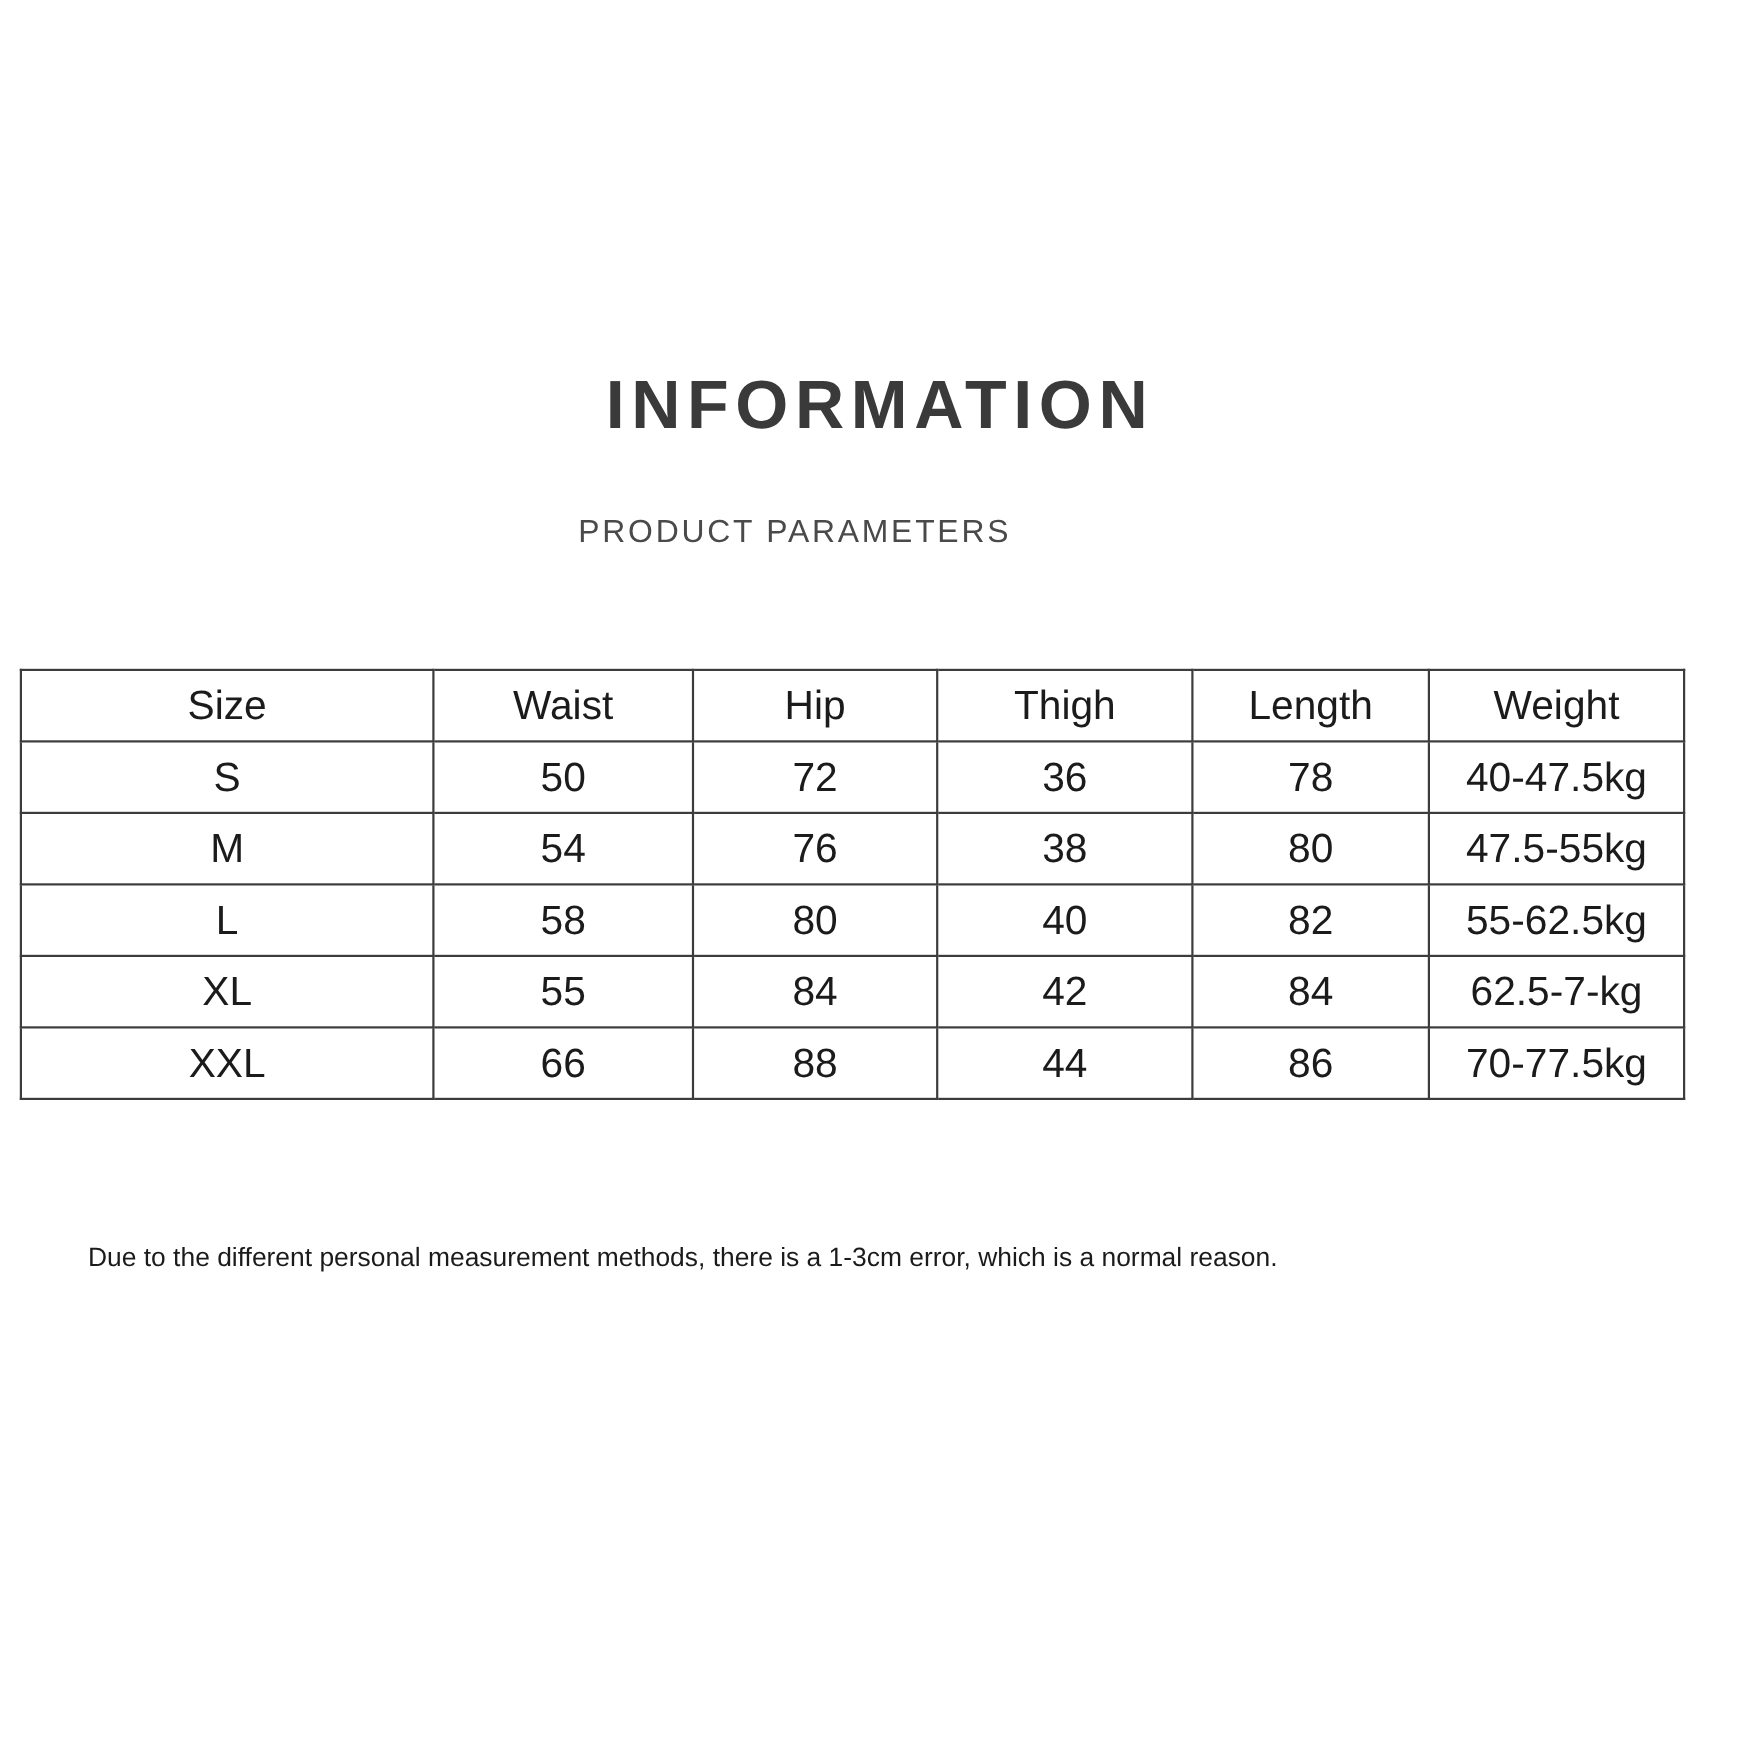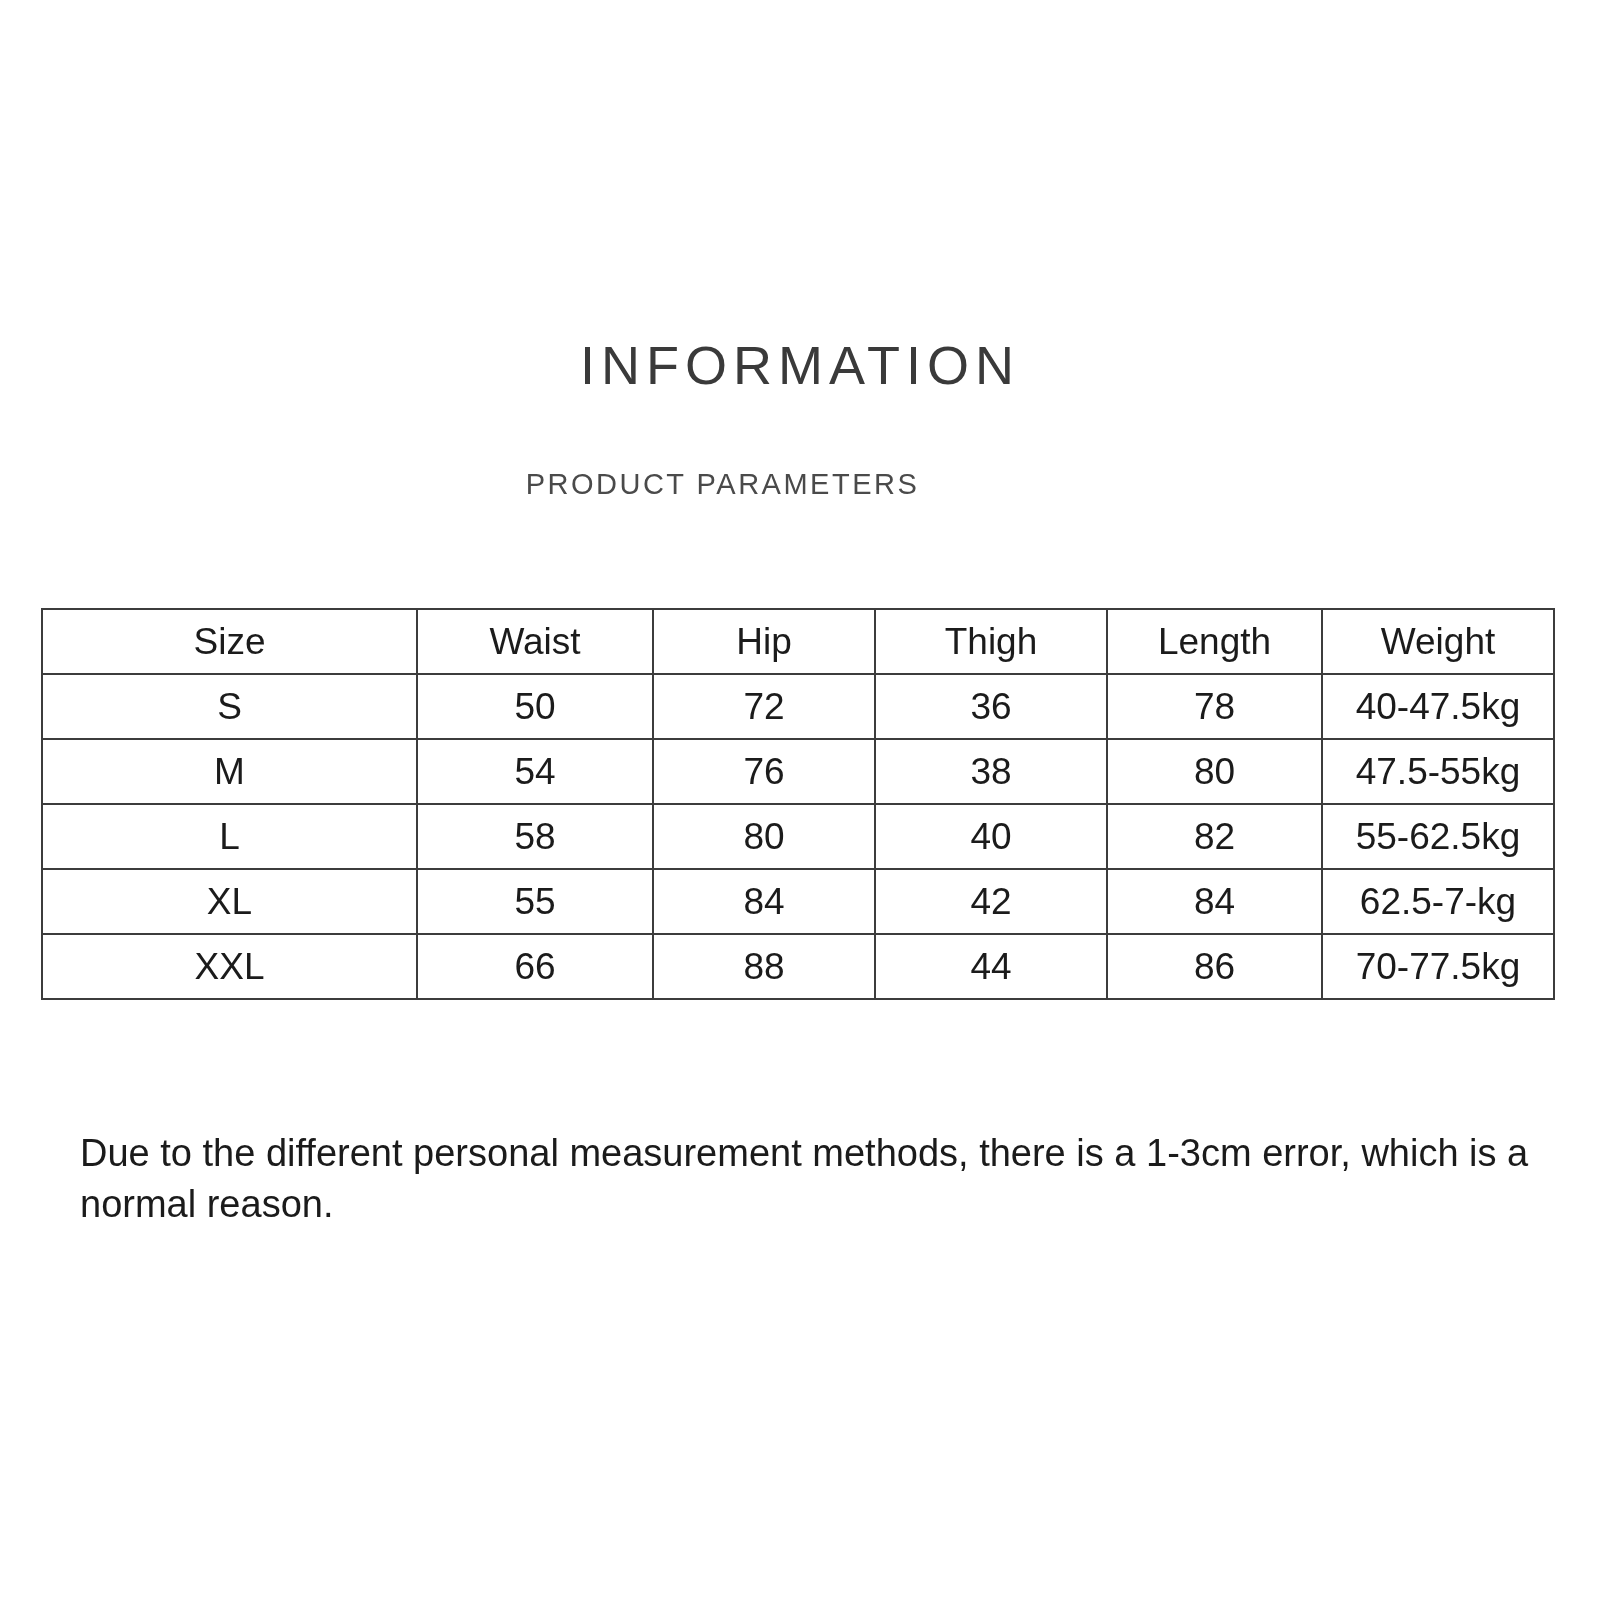--- a/index.html
+++ b/index.html
@@ -22,24 +22,24 @@
     width: 1600px;
     height: 1600px;
     background: #ffffff;
   }
   .title {
     position: absolute;
     left: 0;
     top: 338px;
     width: 1600px;
     text-align: center;
-    font-size: 54px;
+    font-size: 62px;
     letter-spacing: 6px;
     color: #3a3a3a;
-    font-weight: 400;
+    font-weight: 700;
     line-height: 1;
   }
   .subtitle {
     position: absolute;
     left: 0;
     top: 470px;
     width: 1445px;
     text-align: center;
     font-size: 29px;
     letter-spacing: 2.5px;
@@ -50,21 +50,20 @@
   .table-wrap {
     position: absolute;
     left: 18px;
     top: 608px;
     width: 1512px;
   }
   table.size-table {
     border-collapse: collapse;
     width: 1512px;
     table-layout: fixed;
-    margin-left: 23px;
   }
   table.size-table td {
     border: 2px solid #3c3c3c;
     height: 63px;
     text-align: center;
     vertical-align: middle;
     font-size: 37px;
     color: #1b1b1b;
     font-weight: 400;
     padding: 0;
@@ -73,21 +72,21 @@
   col.c-waist  { width: 236px; }
   col.c-hip    { width: 222px; }
   col.c-thigh  { width: 232px; }
   col.c-length { width: 215px; }
   col.c-weight { width: 232px; }
   .note {
     position: absolute;
     left: 80px;
     top: 1128px;
     width: 1450px;
-    font-size: 38px;
+    font-size: 24px;
     line-height: 1.35;
     color: #1b1b1b;
   }
 </style>
 </head>
 <body>
 
 <div class="page">
 
   <div class="title">INFORMATION</div>

